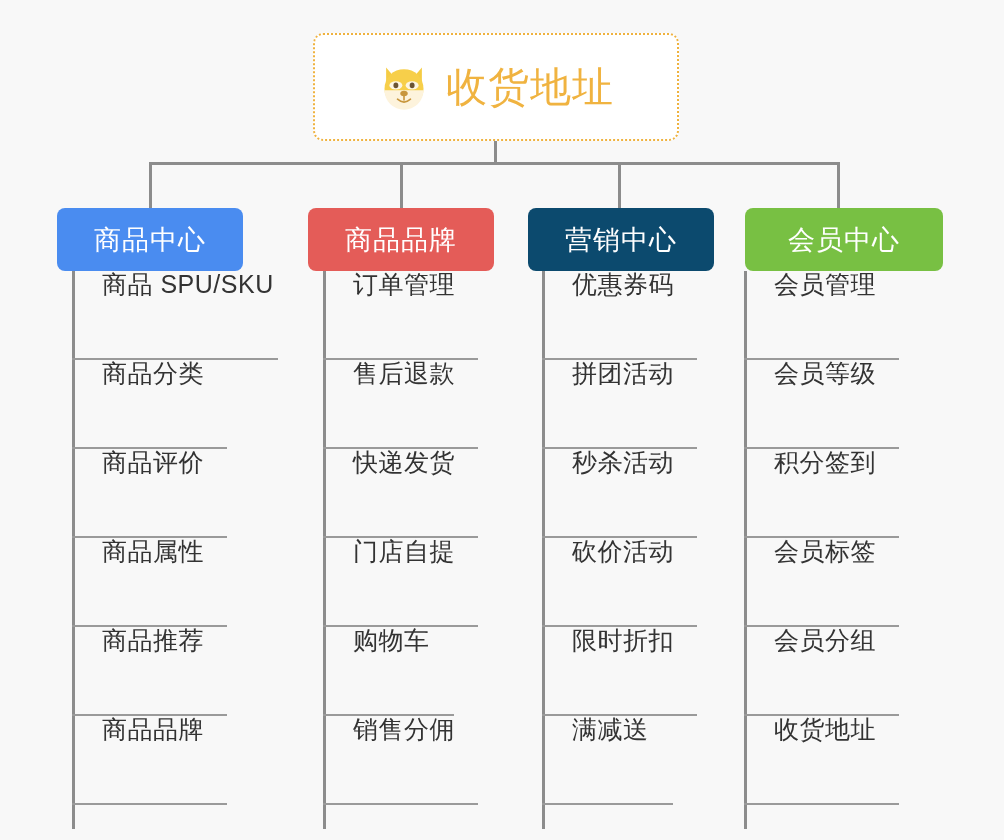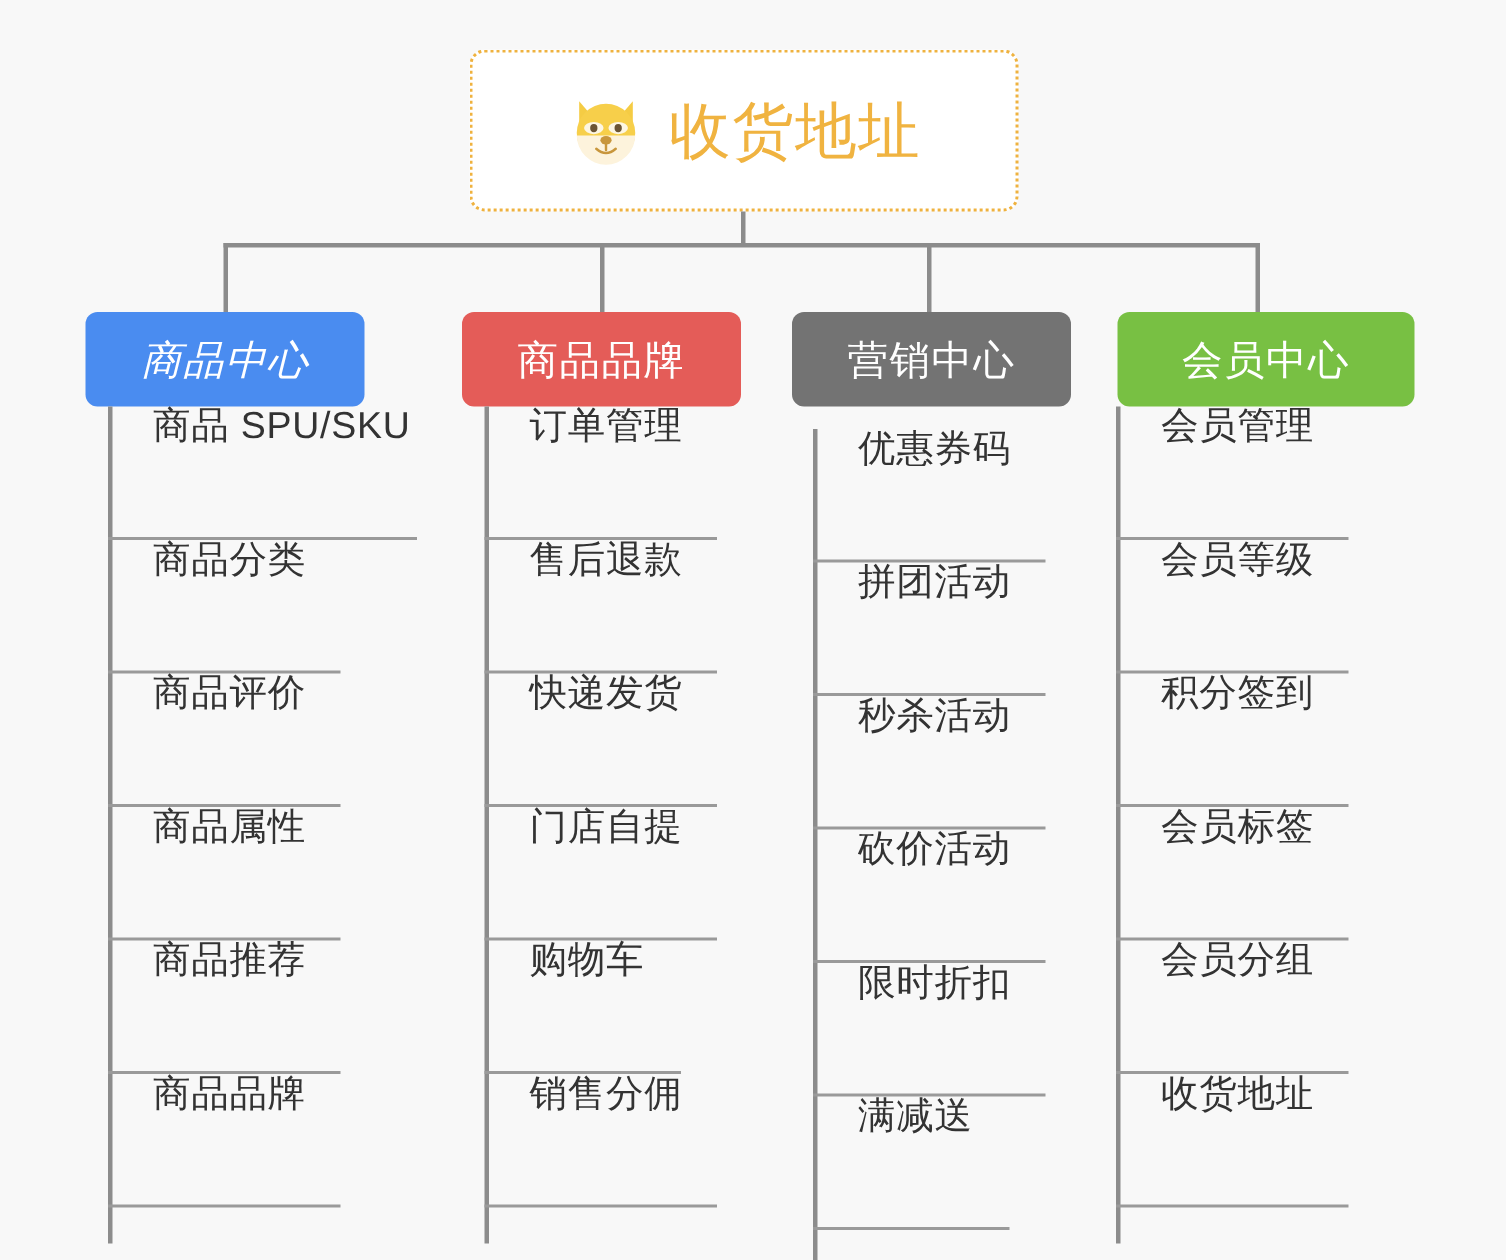--- a/index.html
+++ b/index.html
@@ -135,27 +135,27 @@
 
   <div class="line line-v" style="left:494px; top:141px; height:23px;"></div>
 
   <div class="line line-h" style="left:149px; top:162px; width:691px;"></div>
 
   <div class="line line-v" style="left:149px; top:162px; height:46px;"></div>
   <div class="line line-v" style="left:400px; top:162px; height:46px;"></div>
   <div class="line line-v" style="left:618px; top:162px; height:46px;"></div>
   <div class="line line-v" style="left:837px; top:162px; height:46px;"></div>
 
-  <div class="cat-box" style="left:57px; top:208px; width:186px; background:#4a8cf0;font-style:italic;">
+  <div class="cat-box" style="left:57px; top:208px; width:186px; background:#4a8cf0;">
     <span>商品中心</span>
   </div>
   <div class="cat-box" style="left:308px; top:208px; width:186px; background:#e45c58;">
     <span>商品品牌</span>
   </div>
-  <div class="cat-box" style="left:528px; top:208px; width:186px; background:#737373;">
+  <div class="cat-box" style="left:528px; top:208px; width:186px; background:#0c4a6e;">
     <span>营销中心</span>
   </div>
   <div class="cat-box" style="left:745px; top:208px; width:198px; background:#78c043;">
     <span>会员中心</span>
   </div>
 
   <div class="leaf-col" style="left:72px;">
     <div class="spine" style="height:558px;"></div>
     <div class="leaf-item">
       <span class="leaf-label">商品 SPU/SKU</span>
@@ -204,21 +204,21 @@
     <div class="leaf-item">
       <span class="leaf-label">购物车</span>
       <span class="leaf-rule" style="width:131px;"></span>
     </div>
     <div class="leaf-item">
       <span class="leaf-label">销售分佣</span>
       <span class="leaf-rule" style="width:155px;"></span>
     </div>
   </div>
 
-  <div class="leaf-col" style="left:542px;margin-top:15px;">
+  <div class="leaf-col" style="left:542px;">
     <div class="spine" style="height:558px;"></div>
     <div class="leaf-item">
       <span class="leaf-label">优惠券码</span>
       <span class="leaf-rule" style="width:155px;"></span>
     </div>
     <div class="leaf-item">
       <span class="leaf-label">拼团活动</span>
       <span class="leaf-rule" style="width:155px;"></span>
     </div>
     <div class="leaf-item">

